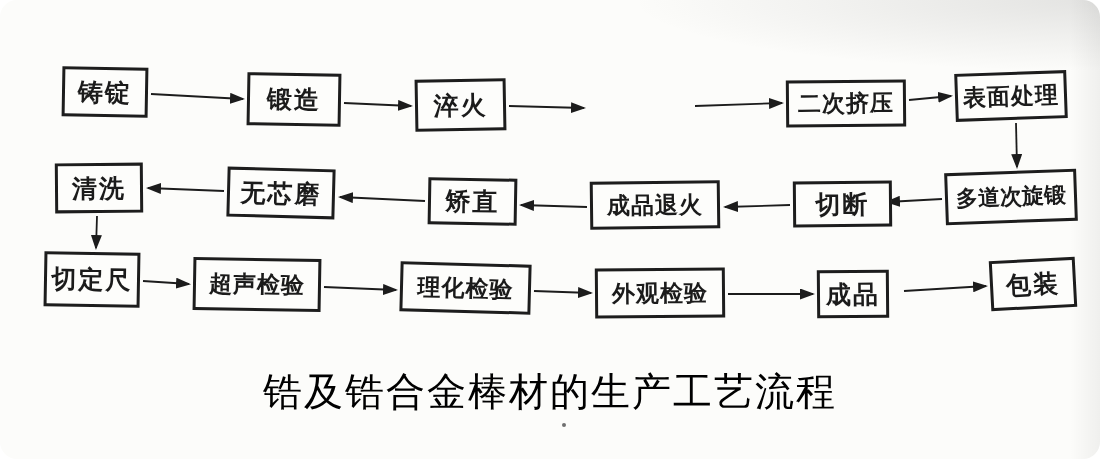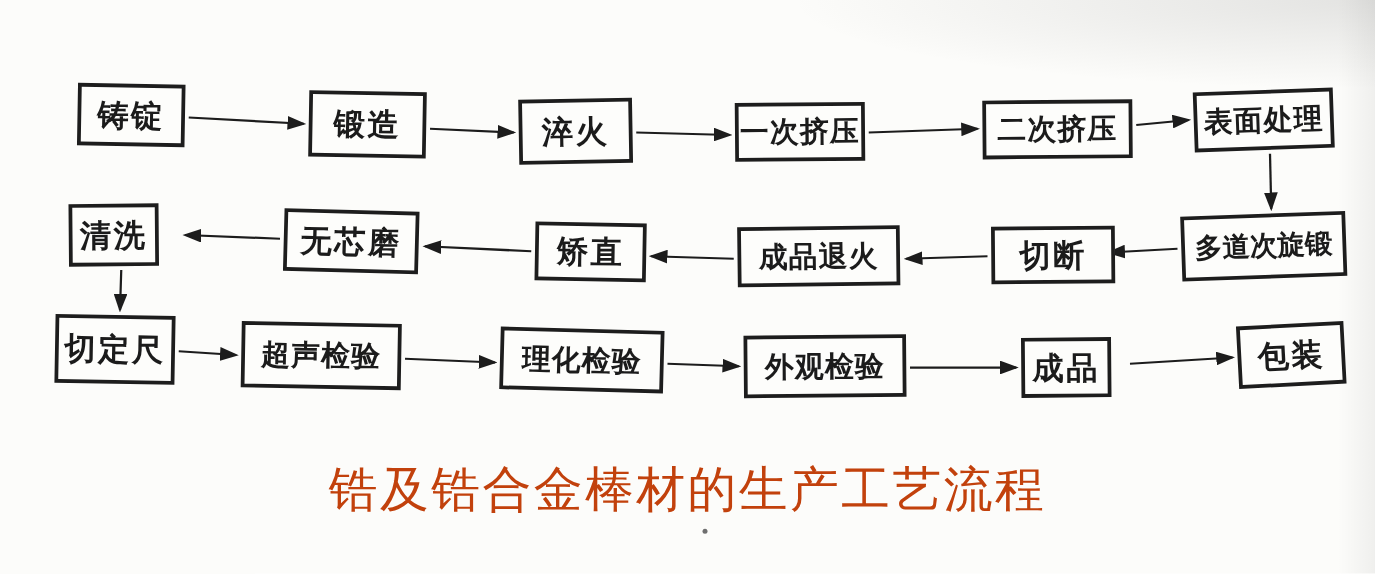--- a/index.html
+++ b/index.html
@@ -3,20 +3,21 @@
 <meta charset="utf-8">
 <style>
   html, body { margin: 0; padding: 0; background: #ffffff; }
   #canvas {
     position: relative;
     width: 1100px;
     height: 459px;
     background: #fcfcfa;
     overflow: hidden;
     font-family: "Liberation Serif", "DejaVu Serif", serif;
+    border-radius: 17px;
   }
   .shade-top-right {
     position: absolute; top: 0; right: 0; width: 460px; height: 70px;
     background: radial-gradient(ellipse at 100% 0%, rgba(60,60,60,0.13), rgba(60,60,60,0.0) 72%);
     pointer-events: none;
   }
   .shade-right-edge {
     position: absolute; top: 0; right: 0; width: 30px; height: 100%;
     background: linear-gradient(to right, rgba(0,0,0,0), rgba(0,0,0,0.05));
     pointer-events: none;
@@ -34,21 +35,21 @@
     white-space: nowrap;
   }
   .node.n4 { font-size: 23px; letter-spacing: 1px; }
   .node.n5 { font-size: 22px; letter-spacing: 0; }
   #arrows { position: absolute; left: 0; top: 0; width: 1100px; height: 459px; }
   .caption {
     position: absolute;
     left: 50%; top: 365px;
     transform: translateX(-50%);
     font-size: 39px;
-    color: #c2410c;
+    color: #000000;
     letter-spacing: 2px;
     white-space: nowrap;
   }
   .speck {
     position: absolute; left: 562px; top: 423px;
     width: 4px; height: 4px; border-radius: 50%;
     background: #6f6f6f;
   }
 </style>
 </head>
@@ -82,30 +83,29 @@
       <line x1="324" y1="287" x2="396" y2="290" marker-end="url(#ah)"></line>
       <line x1="534" y1="291" x2="591" y2="293" marker-end="url(#ah)"></line>
       <line x1="728" y1="294" x2="813" y2="294" marker-end="url(#ah)"></line>
       <line x1="904" y1="291" x2="986" y2="286" marker-end="url(#ah)"></line>
     </g>
   </svg>
 
   <div class="node" style="left:62px;  top:67px;  width:86px;  height:50px; transform:rotate(1deg);">铸锭</div>
   <div class="node" style="left:247px; top:73px;  width:94px;  height:53px; transform:rotate(1deg);">锻造</div>
   <div class="node" style="left:415px; top:79px;  width:91px;  height:52px; transform:rotate(-1deg);">淬火</div>
-  <div class="node n4" style="left:588px; top:82px;  width:104px; height:47px; transform:rotate(-0.5deg);">一次挤压</div>
   <div class="node n4" style="left:786px; top:80px;  width:120px; height:47px; transform:rotate(-0.5deg);">二次挤压</div>
   <div class="node n4" style="left:955px; top:72px;  width:112px; height:48px; transform:rotate(-2deg);">表面处理</div>
 
   <div class="node n5" style="left:945px; top:171px; width:132px; height:52px; transform:rotate(-2deg);">多道次旋锻</div>
   <div class="node" style="left:793px; top:181px; width:99px;  height:46px; transform:rotate(-0.5deg);">切断</div>
   <div class="node n4" style="left:590px; top:181px; width:130px; height:48px; transform:rotate(-0.7deg);">成品退火</div>
   <div class="node" style="left:428px; top:178px; width:89px;  height:47px; transform:rotate(1deg);">矫直</div>
   <div class="node" style="left:227px; top:168px; width:108px; height:50px; transform:rotate(1.5deg);">无芯磨</div>
-  <div class="node" style="left:55px;  top:163px; width:72px;  height:50px; transform:rotate(-0.5deg);">清洗</div>
+  <div class="node" style="left:55px;  top:163px; width:88px;  height:50px; transform:rotate(-0.5deg);">清洗</div>
 
   <div class="node" style="left:44px;  top:252px; width:96px;  height:55px; transform:rotate(1deg);">切定尺</div>
   <div class="node n4" style="left:193px; top:258px; width:128px; height:53px; transform:rotate(1deg);">超声检验</div>
   <div class="node n4" style="left:400px; top:263px; width:131px; height:50px; transform:rotate(1.5deg);">理化检验</div>
   <div class="node n4" style="left:595px; top:268px; width:130px; height:50px; transform:rotate(-0.5deg);">外观检验</div>
   <div class="node" style="left:817px; top:270px; width:72px;  height:48px; transform:rotate(-0.5deg);">成品</div>
   <div class="node" style="left:990px; top:259px; width:86px;  height:50px; transform:rotate(-3deg);">包装</div>
 
   <div class="caption">锆及锆合金棒材的生产工艺流程</div>
   <div class="speck"></div>

